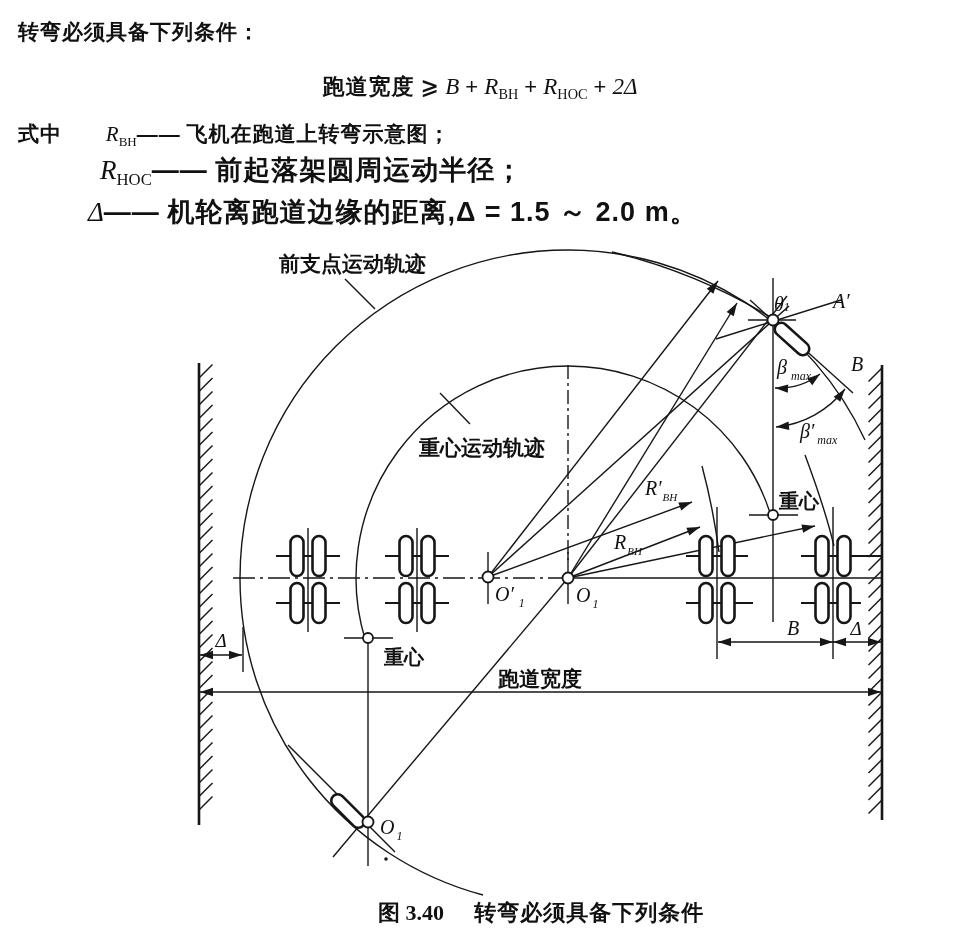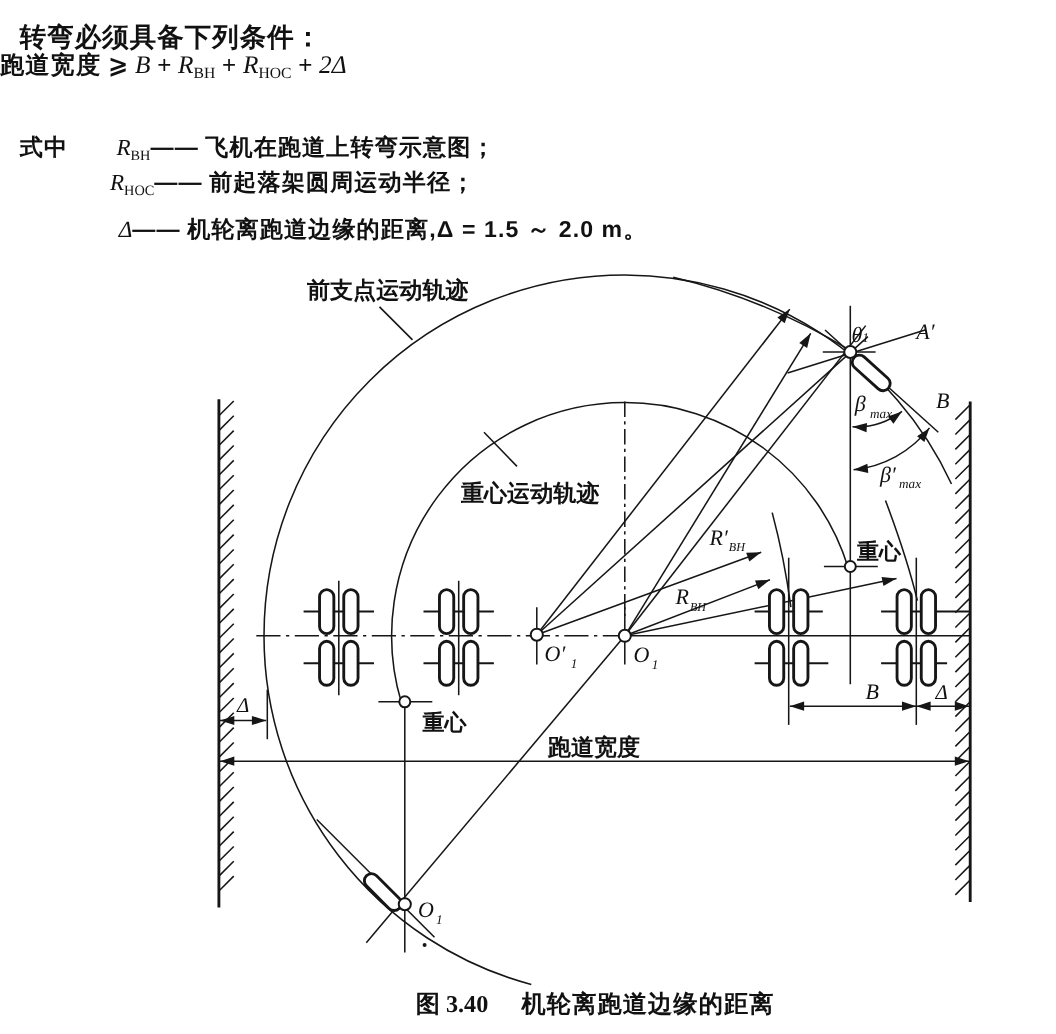--- a/index.html
+++ b/index.html
@@ -2,28 +2,28 @@
 <html><head>
 <meta charset="utf-8">
 <style>
   html,body{margin:0;padding:0;background:#ffffff;}
   body{width:960px;height:940px;position:relative;overflow:hidden;
        font-family:"Liberation Sans",sans-serif;color:#111;}
   .abs{position:absolute;}
   .cjk{font-family:"Liberation Sans",sans-serif;font-weight:bold;letter-spacing:1px;}
   .math{font-family:"Liberation Serif",serif;font-style:italic;font-weight:normal;}
   .sub{font-size:0.62em;font-style:italic;vertical-align:-0.35em;font-family:"Liberation Serif",serif;}
-  #line1{left:18px;top:18px;font-size:24px;}
-  #formula{left:0;top:44px;width:960px;text-align:left;font-size:22px;}
+  #line1{left:18px;top:18px;font-size:21px;}
+  #formula{left:0;top:72px;width:960px;text-align:center;font-size:22px;}
   #formula .math{font-size:23px;}
   #defs1{left:18px;top:110px;font-size:21px;}
   #defs1 .symcol{display:inline-block;min-width:82px;margin-top:10px;}
-  .defrow{font-size:21px;}
+  .defrow{font-size:27px;}
   #defs2{left:100px;top:152px;}
-  #defs3{left:108px;top:194px;}
+  #defs3{left:88px;top:194px;}
   #caption{left:40px;top:898px;width:960px;text-align:center;font-size:22px;font-weight:bold;}
   #caption .num{font-family:"Liberation Serif",serif;font-weight:bold;font-style:normal;margin-left:42px;}
   svg{position:absolute;left:0;top:0;}
   svg text{font-family:"Liberation Sans",sans-serif;font-weight:bold;fill:#111;}
   svg text.m{font-family:"Liberation Serif",serif;font-weight:normal;font-style:italic;}
   .thin{stroke:#161616;stroke-width:1.4;fill:none;}
   .med{stroke:#161616;stroke-width:1.8;fill:none;}
   .thick{stroke:#161616;stroke-width:2.6;fill:none;}
   .wh{stroke:#161616;stroke-width:2.6;fill:#ffffff;}
   .node{stroke:#161616;stroke-width:1.8;fill:#ffffff;}
@@ -248,14 +248,14 @@
 </div>
 
 <div id="defs3" class="abs defrow">
   <span class="math">Δ</span><span class="cjk">——</span>
   <span class="cjk">机轮离跑道边缘的距离,Δ = 1.5 ～ 2.0 m。</span>
 </div>
 
 <div id="caption" class="abs">
   <span class="num">图 3.40</span>
   <span style="display:inline-block;width:18px;"></span>
-  <span class="cjk">机轮离跑道边缘的距离</span>
+  <span class="cjk">转弯必须具备下列条件</span>
 </div>
 
 </body></html>

